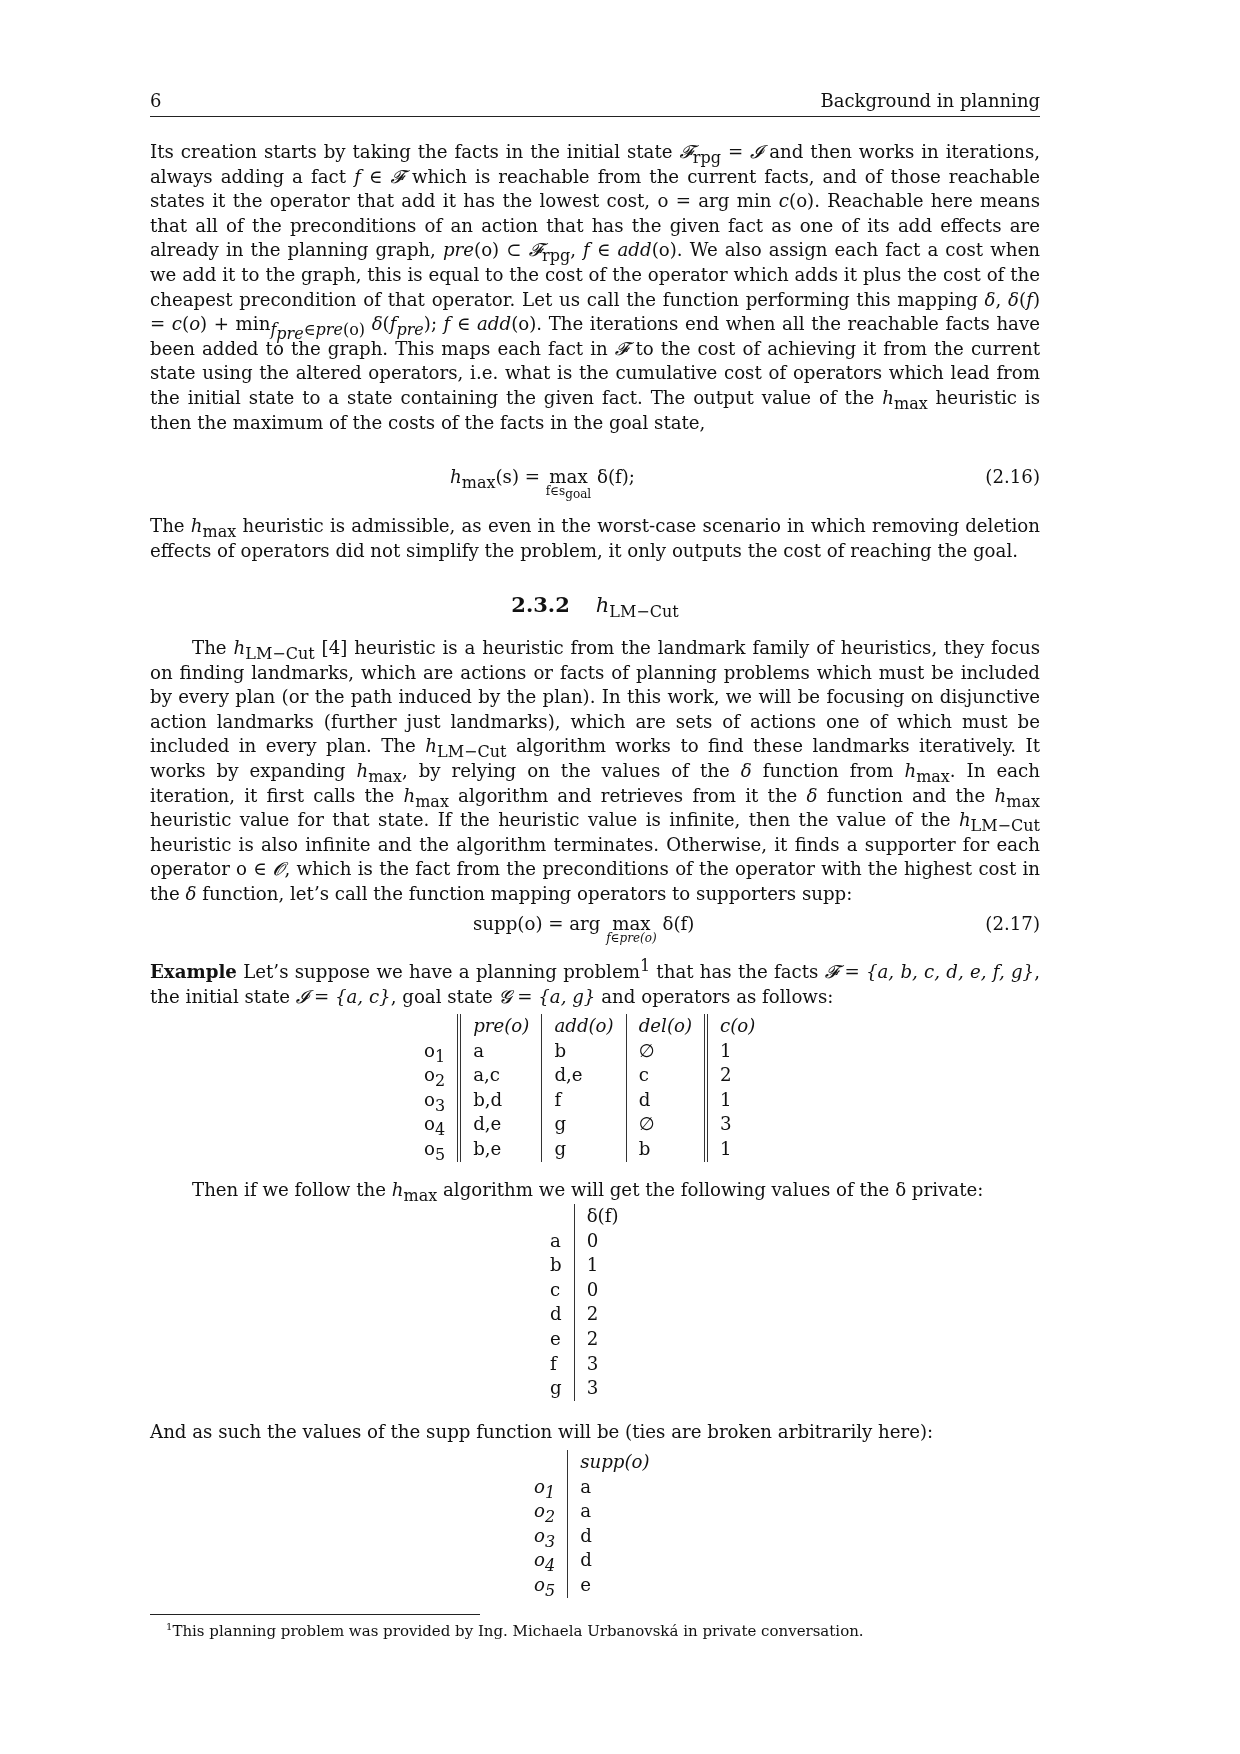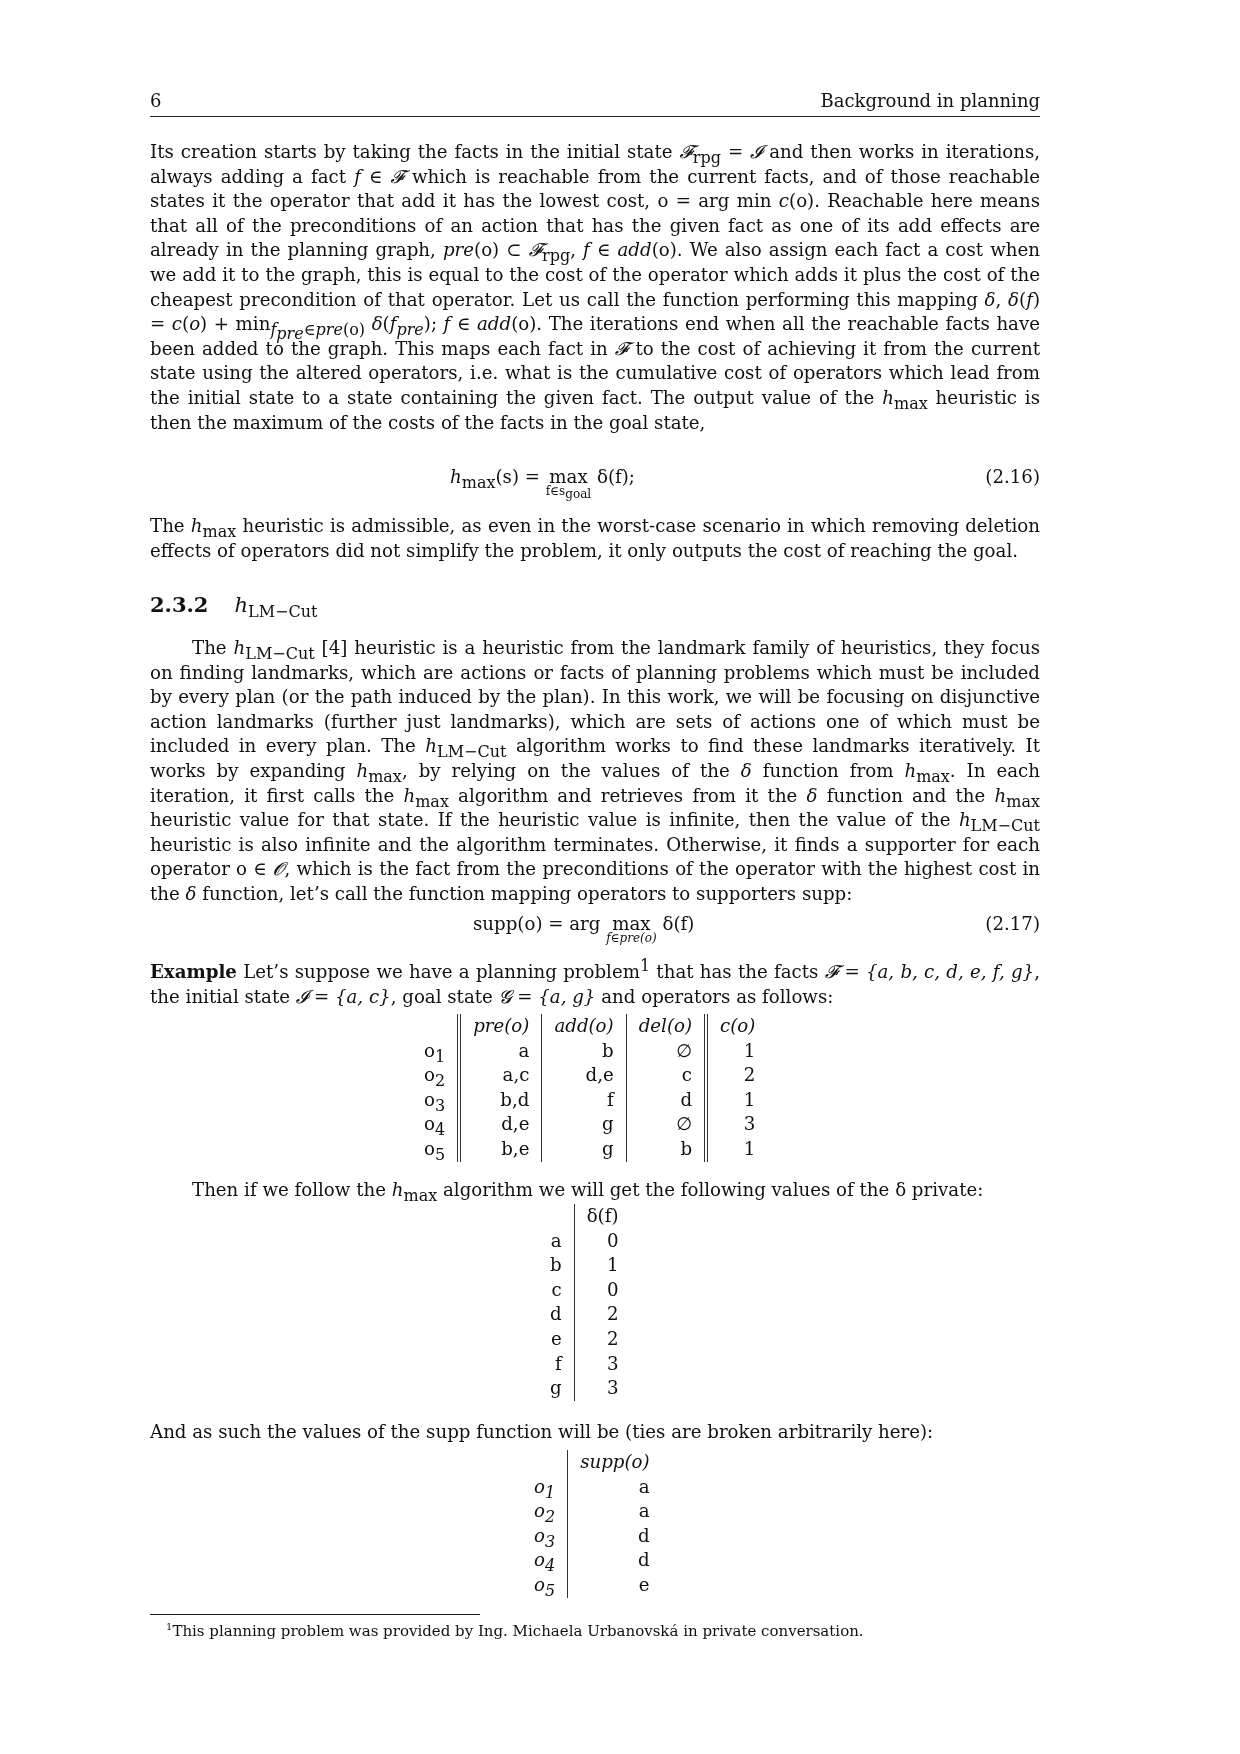--- a/index.html
+++ b/index.html
@@ -15,21 +15,21 @@
   sub, sup { font-size:16px; line-height:0; }
   .blk { position:absolute; left:0; width:890px; }
   .eq { position:absolute; left:0; width:890px; height:40px; font-size:18.2px; }
   .eq .body { position:absolute; }
   .eq .num { position:absolute; right:0; top:0; }
   .under { display:inline-block; text-align:center; vertical-align:top; }
   .under .lim { display:block; font-size:12px; line-height:12px; margin-top:-2px; }
   h3 { margin:0; font-size:21px; font-weight:bold; }
   h3 .hsym { font-weight:normal; font-style:italic; margin-left:26px; }
   table.op { border-collapse:collapse; font-size:18.2px; position:absolute; }
-  table.op td { padding:0 12px; text-align:right; height:24.6px; line-height:24.6px; }
+  table.op td { padding:0 12px; text-align:left; height:24.6px; line-height:24.6px; }
   .dbl { border-left:4px double #333; }
   .sgl { border-left:1.5px solid #333;margin-left:8px; }
   .foot-rule { position:absolute; left:0; top:1614px; width:330px; border-top:1px solid #222; }
   .foot { position:absolute; left:16px; top:1622px; font-size:15px; }
 </style>
 </head>
 <body>
 
 <div class="page">
 
@@ -47,21 +47,21 @@
       <span class="i">h</span><sub>max</sub><span>(s) = </span>
       <span class="under"><span>max</span><span class="lim"><span>f∈s</span><sub style="font-size:12px;">goal</sub></span></span><span> δ(f);</span>
     </div>
     <span class="num">(2.16)</span>
   </div>
 
   <div class="blk" style="top:514px;">
     <p>The <span class="i">h</span><sub>max</sub> <span>heuristic is admissible, as even in the worst-case scenario in which removing deletion effects of operators did not simplify the problem, it only outputs the cost of reaching the goal.</span></p>
   </div>
 
-  <div class="blk" style="top:592px;">
+  <div class="blk" style="top:592px;text-align:center;">
     <h3><span>2.3.2</span><span class="hsym"><span>h</span><sub style="font-style:normal;">LM−Cut</sub></span></h3>
   </div>
 
   <div class="blk" style="top:636px;">
     <p style="text-indent:42px;">The <span class="i">h</span><sub>LM−Cut</sub> <span>[4]</span> <span>heuristic is a heuristic from the landmark family of heuristics, they focus on finding landmarks, which are actions or facts of planning problems which must be included by every plan (or the path induced by the plan). In this work, we will be focusing on disjunctive action landmarks (further just landmarks), which are sets of actions one of which must be included in every plan.</span> The <span class="i">h</span><sub>LM−Cut</sub> algorithm works to find these landmarks iteratively. It works by expanding <span class="i">h</span><sub>max</sub>, by relying on the values of the <span class="i">δ</span> function from <span class="i">h</span><sub>max</sub>. In each iteration, it first calls the <span class="i">h</span><sub>max</sub> algorithm and retrieves from it the <span class="i">δ</span> function and the <span class="i">h</span><sub>max</sub> heuristic value for that state. If the heuristic value is infinite, then the value of the <span class="i">h</span><sub>LM−Cut</sub> heuristic is also infinite and the algorithm terminates. Otherwise, it finds a supporter for each operator o ∈ <span class="i">𝓞</span>, which is the fact from the preconditions of the operator with the highest cost in the <span class="i">δ</span> function, let’s call the function mapping operators to supporters supp:</p>
   </div>
 
   <div class="eq" style="top:913px;">
     <div class="body" style="left:323px;">
       <span>supp(o) = arg </span><span class="under"><span>max</span><span class="lim i">f∈pre(o)</span></span><span> δ(f)</span>

